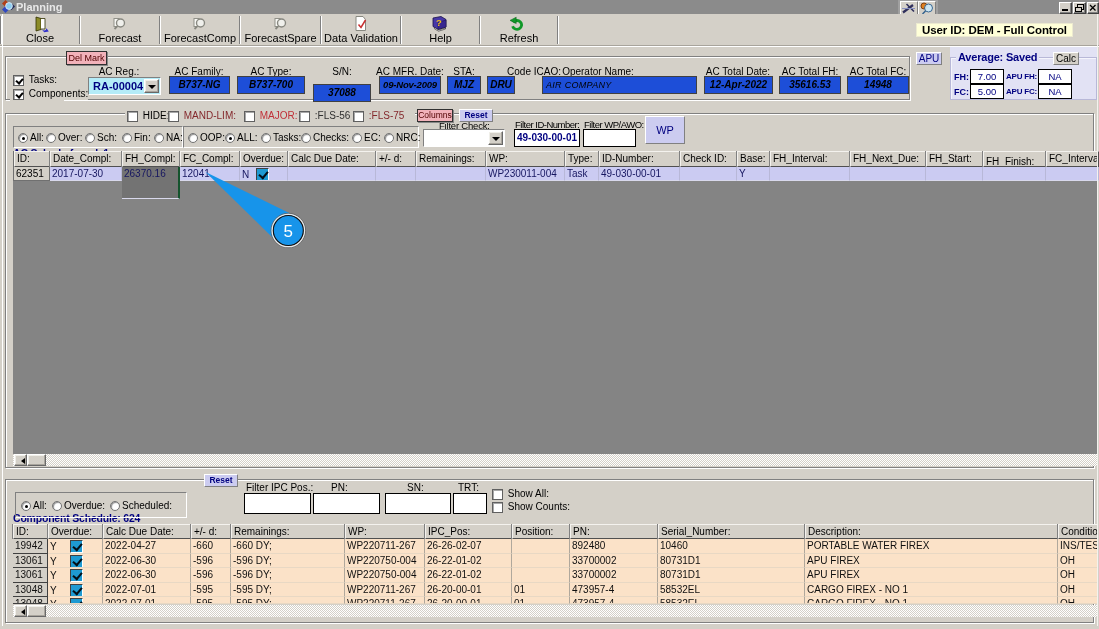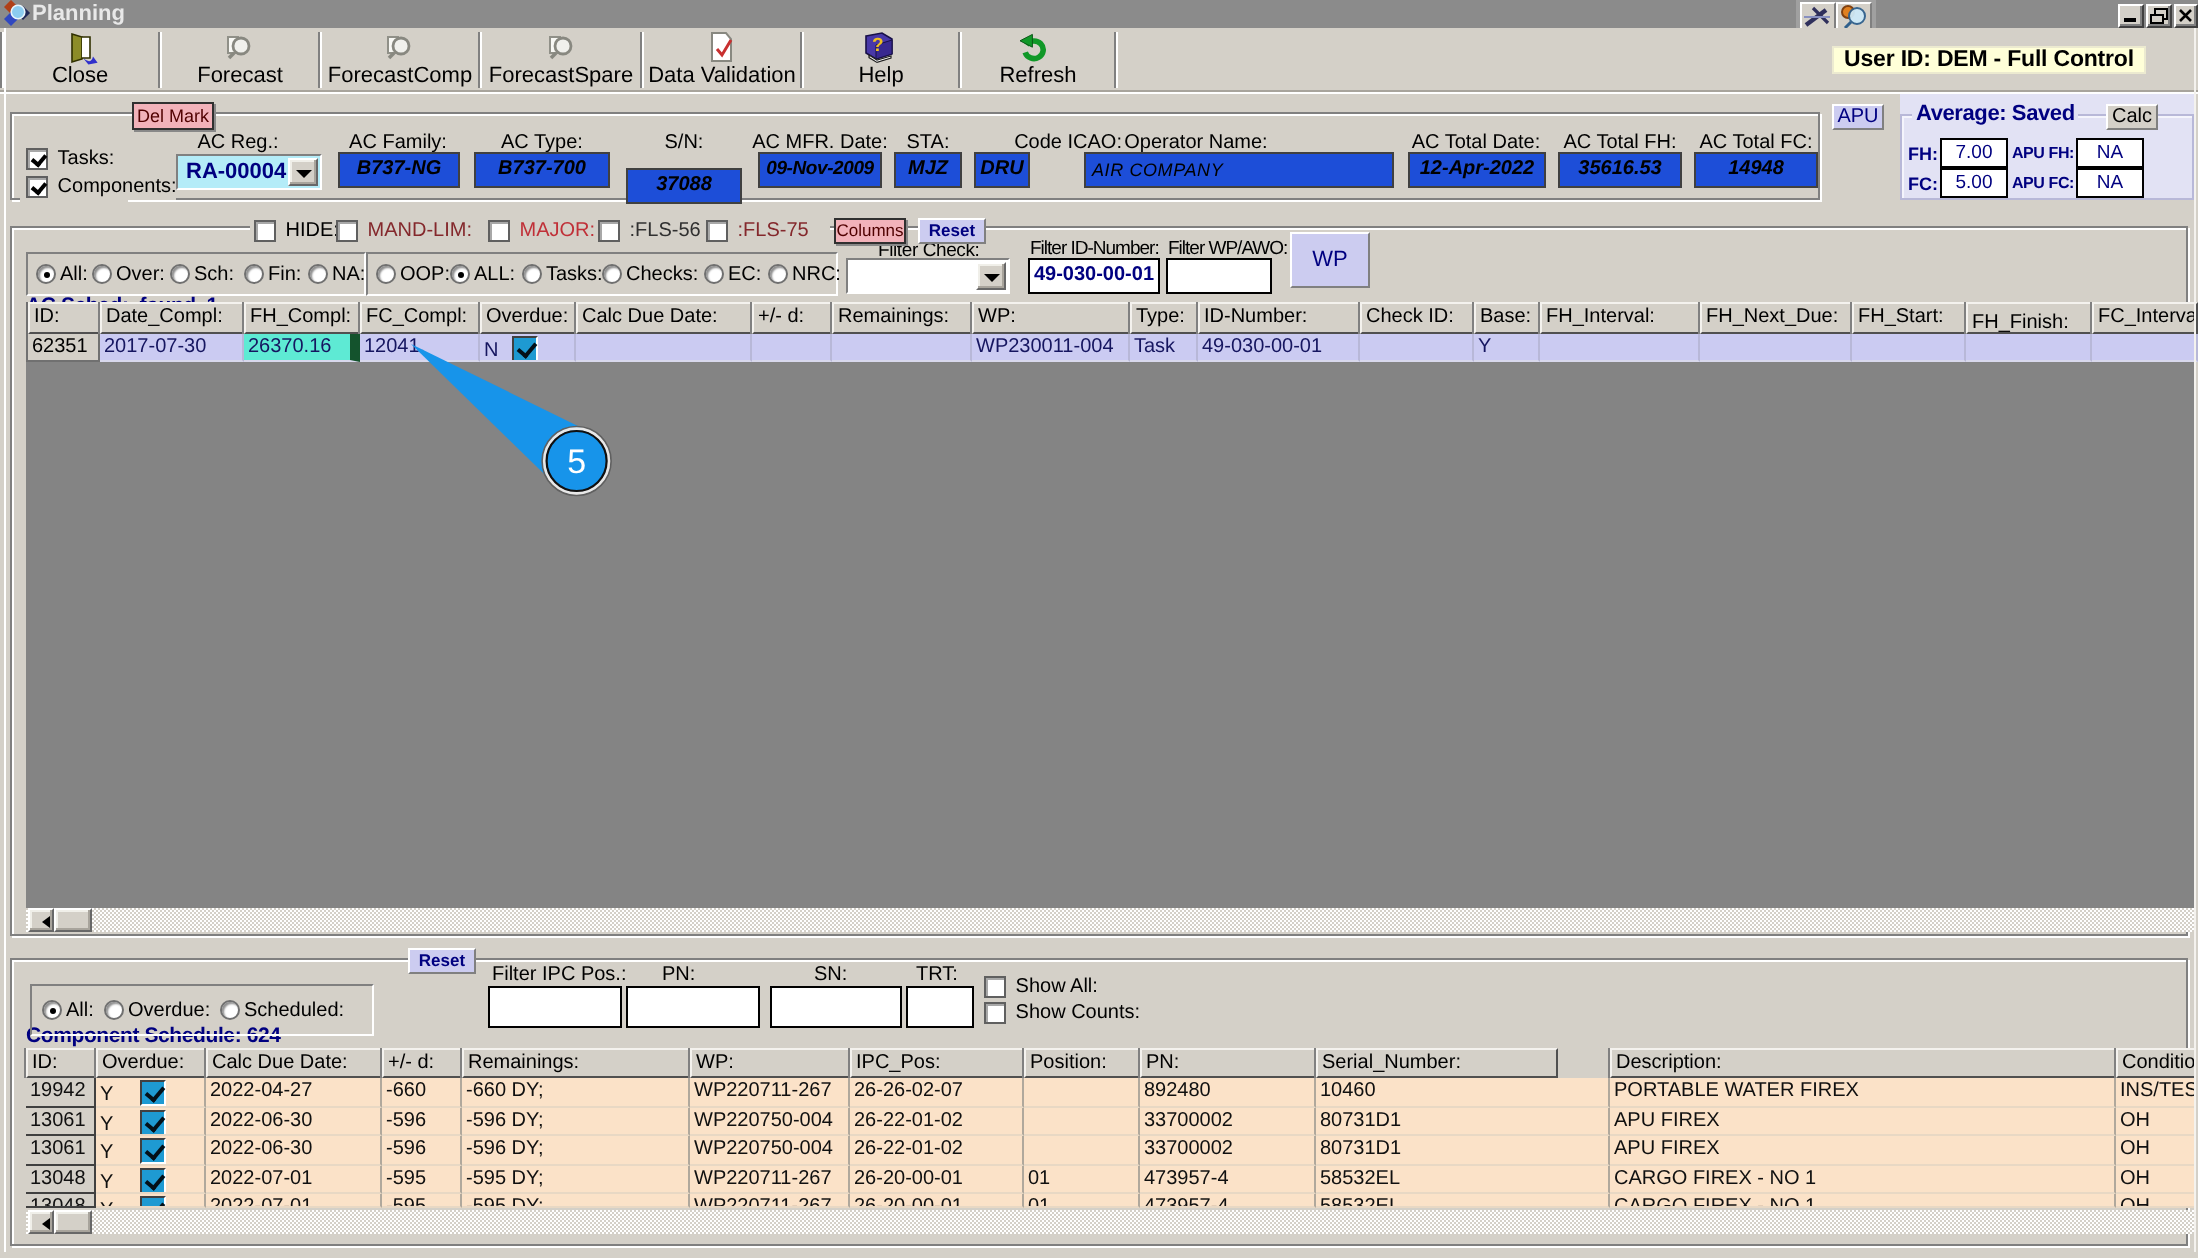--- a/index.html
+++ b/index.html
@@ -231,21 +231,21 @@
 <div class="abs whitebox" style="left:583px;top:129px;width:53px;height:18px;"></div>
 <div class="abs raisedlite" style="left:645px;top:116px;width:40px;height:28px;background:#ccccf0;color:#000080;text-align:center;font-size:11px;line-height:26px;">WP</div>
 
 <div class="abs" style="left:13px;top:151px;width:1084px;height:303px;background:#848484;"></div>
 <div id="utbl">
     <div class="abs" style="left:14px;top:151px;width:36px;height:16px;background:#d4d0c8;border:1px solid;border-color:#f4f2ee #505050 #505050 #f4f2ee;box-shadow:-1px 0 0 #808080;padding:1px 2px;overflow:hidden;white-space:nowrap;font-size:10px;">ID:</div>
     <div class="abs" style="left:14px;top:167px;width:36px;height:14px;background:#d4d0c8;color:#000;border-right:1px solid #707070;border-bottom:1px solid #707070;padding:1px 2px;overflow:hidden;white-space:nowrap;font-size:10px;">62351</div>
     <div class="abs" style="left:50px;top:151px;width:72px;height:16px;background:#d4d0c8;border:1px solid;border-color:#f4f2ee #505050 #505050 #f4f2ee;box-shadow:-1px 0 0 #808080;padding:1px 2px;overflow:hidden;white-space:nowrap;font-size:10px;">Date_Compl:</div>
     <div class="abs" style="left:50px;top:167px;width:72px;height:14px;background:#cbcbf2;color:#161660;border-right:1px solid #b8b8d8;border-bottom:1px solid #d8d8ec;padding:1px 2px;overflow:hidden;white-space:nowrap;font-size:10px;">2017-07-30</div>
     <div class="abs" style="left:122px;top:151px;width:58px;height:16px;background:#d4d0c8;border:1px solid;border-color:#f4f2ee #505050 #505050 #f4f2ee;box-shadow:-1px 0 0 #808080;padding:1px 2px;overflow:hidden;white-space:nowrap;font-size:10px;">FH_Compl:</div>
-    <div class="abs" style="left:122px;top:167px;width:58px;height:14px;background:#5eead4;color:#161660;border-right:5px solid #14532d;border-bottom:1px solid #d8d8ec;padding:1px 2px;overflow:hidden;white-space:nowrap;font-size:10px;">26370.16</div>
+    <div class="abs" style="left:122px;top:167px;width:58px;height:32px;background:#737373;color:#161660;border-right:2px solid #14532d;border-bottom:1px solid #d8d8ec;padding:1px 2px;overflow:hidden;white-space:nowrap;font-size:10px;">26370.16</div>
     <div class="abs" style="left:180px;top:151px;width:60px;height:16px;background:#d4d0c8;border:1px solid;border-color:#f4f2ee #505050 #505050 #f4f2ee;box-shadow:-1px 0 0 #808080;padding:1px 2px;overflow:hidden;white-space:nowrap;font-size:10px;">FC_Compl:</div>
     <div class="abs" style="left:180px;top:167px;width:60px;height:14px;background:#cbcbf2;color:#161660;border-right:1px solid #b8b8d8;border-bottom:1px solid #d8d8ec;padding:1px 2px;overflow:hidden;white-space:nowrap;font-size:10px;">12041.</div>
     <div class="abs" style="left:240px;top:151px;width:48px;height:16px;background:#d4d0c8;border:1px solid;border-color:#f4f2ee #505050 #505050 #f4f2ee;box-shadow:-1px 0 0 #808080;padding:1px 2px;overflow:hidden;white-space:nowrap;font-size:10px;">Overdue:</div>
     <div class="abs" style="left:240px;top:167px;width:48px;height:14px;background:#cbcbf2;color:#161660;border-right:1px solid #b8b8d8;border-bottom:1px solid #d8d8ec;padding:1px 2px;overflow:hidden;white-space:nowrap;font-size:10px;">N <span class="tealcb" style="margin-left:4px;vertical-align:-3px"></span></div>
     <div class="abs" style="left:288px;top:151px;width:88px;height:16px;background:#d4d0c8;border:1px solid;border-color:#f4f2ee #505050 #505050 #f4f2ee;box-shadow:-1px 0 0 #808080;padding:1px 2px;overflow:hidden;white-space:nowrap;font-size:10px;">Calc Due Date:</div>
     <div class="abs" style="left:288px;top:167px;width:88px;height:14px;background:#cbcbf2;color:#161660;border-right:1px solid #b8b8d8;border-bottom:1px solid #d8d8ec;padding:1px 2px;overflow:hidden;white-space:nowrap;font-size:10px;"></div>
     <div class="abs" style="left:376px;top:151px;width:40px;height:16px;background:#d4d0c8;border:1px solid;border-color:#f4f2ee #505050 #505050 #f4f2ee;box-shadow:-1px 0 0 #808080;padding:1px 2px;overflow:hidden;white-space:nowrap;font-size:10px;">+/- d:</div>
     <div class="abs" style="left:376px;top:167px;width:40px;height:14px;background:#cbcbf2;color:#161660;border-right:1px solid #b8b8d8;border-bottom:1px solid #d8d8ec;padding:1px 2px;overflow:hidden;white-space:nowrap;font-size:10px;"></div>
     <div class="abs" style="left:416px;top:151px;width:70px;height:16px;background:#d4d0c8;border:1px solid;border-color:#f4f2ee #505050 #505050 #f4f2ee;box-shadow:-1px 0 0 #808080;padding:1px 2px;overflow:hidden;white-space:nowrap;font-size:10px;">Remainings:</div>
     <div class="abs" style="left:416px;top:167px;width:70px;height:14px;background:#cbcbf2;color:#161660;border-right:1px solid #b8b8d8;border-bottom:1px solid #d8d8ec;padding:1px 2px;overflow:hidden;white-space:nowrap;font-size:10px;"></div>
@@ -299,21 +299,21 @@
 <div id="btbl">
     <div class="abs" style="left:13px;top:524px;width:35px;height:15px;background:#d4d0c8;border:1px solid;border-color:#f4f2ee #505050 #505050 #f4f2ee;box-shadow:-1px 0 0 #808080;padding:1px 2px;overflow:hidden;white-space:nowrap;font-size:10px;">ID:</div>
     <div class="abs" style="left:48px;top:524px;width:55px;height:15px;background:#d4d0c8;border:1px solid;border-color:#f4f2ee #505050 #505050 #f4f2ee;box-shadow:-1px 0 0 #808080;padding:1px 2px;overflow:hidden;white-space:nowrap;font-size:10px;">Overdue:</div>
     <div class="abs" style="left:103px;top:524px;width:88px;height:15px;background:#d4d0c8;border:1px solid;border-color:#f4f2ee #505050 #505050 #f4f2ee;box-shadow:-1px 0 0 #808080;padding:1px 2px;overflow:hidden;white-space:nowrap;font-size:10px;">Calc Due Date:</div>
     <div class="abs" style="left:191px;top:524px;width:40px;height:15px;background:#d4d0c8;border:1px solid;border-color:#f4f2ee #505050 #505050 #f4f2ee;box-shadow:-1px 0 0 #808080;padding:1px 2px;overflow:hidden;white-space:nowrap;font-size:10px;">+/- d:</div>
     <div class="abs" style="left:231px;top:524px;width:114px;height:15px;background:#d4d0c8;border:1px solid;border-color:#f4f2ee #505050 #505050 #f4f2ee;box-shadow:-1px 0 0 #808080;padding:1px 2px;overflow:hidden;white-space:nowrap;font-size:10px;">Remainings:</div>
     <div class="abs" style="left:345px;top:524px;width:80px;height:15px;background:#d4d0c8;border:1px solid;border-color:#f4f2ee #505050 #505050 #f4f2ee;box-shadow:-1px 0 0 #808080;padding:1px 2px;overflow:hidden;white-space:nowrap;font-size:10px;">WP:</div>
     <div class="abs" style="left:425px;top:524px;width:87px;height:15px;background:#d4d0c8;border:1px solid;border-color:#f4f2ee #505050 #505050 #f4f2ee;box-shadow:-1px 0 0 #808080;padding:1px 2px;overflow:hidden;white-space:nowrap;font-size:10px;">IPC_Pos:</div>
     <div class="abs" style="left:512px;top:524px;width:58px;height:15px;background:#d4d0c8;border:1px solid;border-color:#f4f2ee #505050 #505050 #f4f2ee;box-shadow:-1px 0 0 #808080;padding:1px 2px;overflow:hidden;white-space:nowrap;font-size:10px;">Position:</div>
     <div class="abs" style="left:570px;top:524px;width:88px;height:15px;background:#d4d0c8;border:1px solid;border-color:#f4f2ee #505050 #505050 #f4f2ee;box-shadow:-1px 0 0 #808080;padding:1px 2px;overflow:hidden;white-space:nowrap;font-size:10px;">PN:</div>
-    <div class="abs" style="left:658px;top:524px;width:121px;height:15px;background:#d4d0c8;border:1px solid;border-color:#f4f2ee #505050 #505050 #f4f2ee;box-shadow:-1px 0 0 #808080;padding:1px 2px;overflow:hidden;white-space:nowrap;font-size:10px;">Serial_Number:</div>
+    <div class="abs" style="left:658px;top:524px;width:147px;height:15px;background:#d4d0c8;border:1px solid;border-color:#f4f2ee #505050 #505050 #f4f2ee;box-shadow:-1px 0 0 #808080;padding:1px 2px;overflow:hidden;white-space:nowrap;font-size:10px;">Serial_Number:</div>
     <div class="abs" style="left:805px;top:524px;width:253px;height:15px;background:#d4d0c8;border:1px solid;border-color:#f4f2ee #505050 #505050 #f4f2ee;box-shadow:-1px 0 0 #808080;padding:1px 2px;overflow:hidden;white-space:nowrap;font-size:10px;">Description:</div>
     <div class="abs" style="left:1058px;top:524px;width:40px;height:15px;background:#d4d0c8;border:1px solid;border-color:#f4f2ee #505050 #505050 #f4f2ee;box-shadow:-1px 0 0 #808080;padding:1px 2px;overflow:hidden;white-space:nowrap;font-size:10px;">Condition:</div>
     <div class="abs" style="left:13px;top:539px;width:35px;height:14.6px;background:#d4d0c8;border-right:1px solid #404040;border-bottom:1px solid #404040;padding:1px 2px;overflow:hidden;white-space:nowrap;font-size:10px;color:#101010;">19942</div>
     <div class="abs" style="left:48px;top:539px;width:55px;height:14.6px;background:#fbe2c8;border-right:1px solid #b0a89c;border-bottom:1px solid #e8d8c4;padding:1px 2px;overflow:hidden;white-space:nowrap;font-size:10px;color:#101010;">Y <span class="tealcb" style="margin-left:11px;vertical-align:-3px"></span></div>
     <div class="abs" style="left:103px;top:539px;width:88px;height:14.6px;background:#fbe2c8;border-right:1px solid #b0a89c;border-bottom:1px solid #e8d8c4;padding:1px 2px;overflow:hidden;white-space:nowrap;font-size:10px;color:#101010;">2022-04-27</div>
     <div class="abs" style="left:191px;top:539px;width:40px;height:14.6px;background:#fbe2c8;border-right:1px solid #b0a89c;border-bottom:1px solid #e8d8c4;padding:1px 2px;overflow:hidden;white-space:nowrap;font-size:10px;color:#101010;">-660</div>
     <div class="abs" style="left:231px;top:539px;width:114px;height:14.6px;background:#fbe2c8;border-right:1px solid #b0a89c;border-bottom:1px solid #e8d8c4;padding:1px 2px;overflow:hidden;white-space:nowrap;font-size:10px;color:#101010;">-660 DY;</div>
     <div class="abs" style="left:345px;top:539px;width:80px;height:14.6px;background:#fbe2c8;border-right:1px solid #b0a89c;border-bottom:1px solid #e8d8c4;padding:1px 2px;overflow:hidden;white-space:nowrap;font-size:10px;color:#101010;">WP220711-267</div>
     <div class="abs" style="left:425px;top:539px;width:87px;height:14.6px;background:#fbe2c8;border-right:1px solid #b0a89c;border-bottom:1px solid #e8d8c4;padding:1px 2px;overflow:hidden;white-space:nowrap;font-size:10px;color:#101010;">26-26-02-07</div>
     <div class="abs" style="left:512px;top:539px;width:58px;height:14.6px;background:#fbe2c8;border-right:1px solid #b0a89c;border-bottom:1px solid #e8d8c4;padding:1px 2px;overflow:hidden;white-space:nowrap;font-size:10px;color:#101010;"></div>

